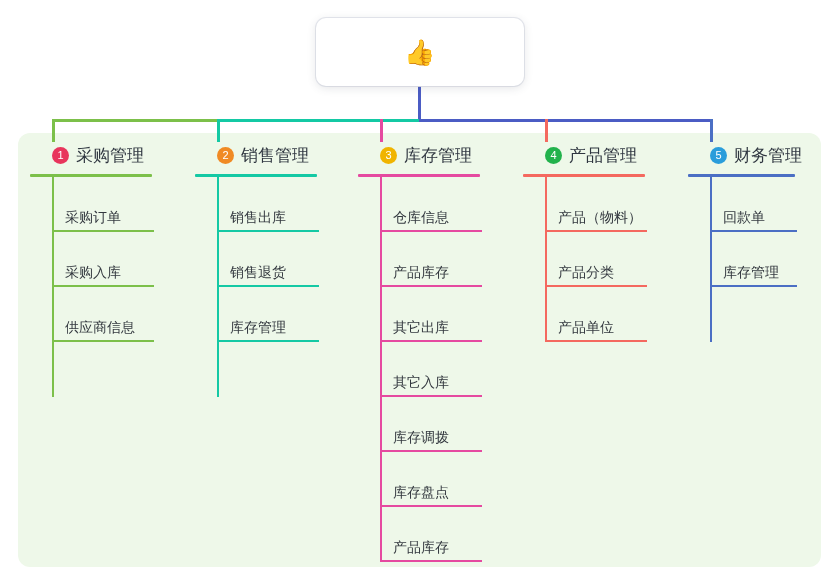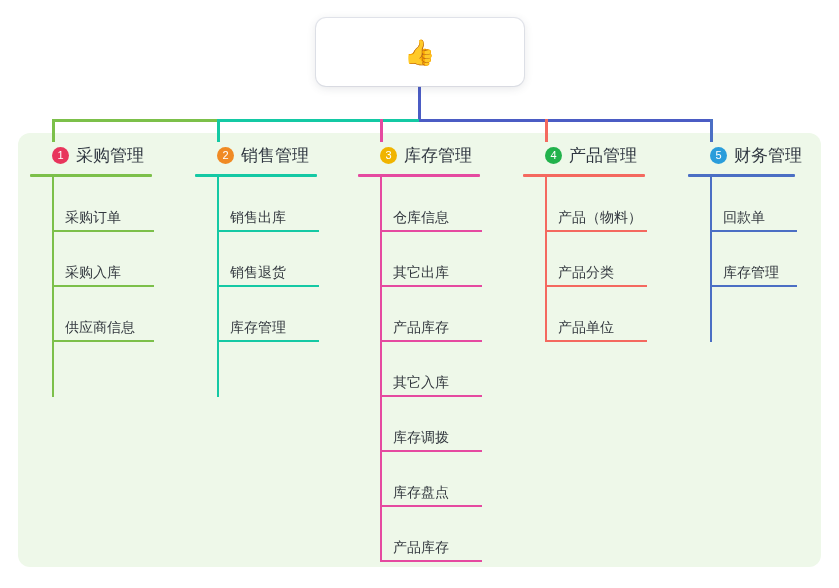--- a/index.html
+++ b/index.html
@@ -202,25 +202,25 @@
         <span class="col-title">库存管理</span>
       </div>
       <div class="head-rule" style="background: rgb(229, 74, 160); width: 122px;"></div>
       <div class="leaves">
         <div class="spine" style="background: rgb(229, 74, 160); height: 385px;"></div>
         <div class="leaf">
           <span class="leaf-label">仓库信息</span>
           <div class="leaf-rule" style="background: rgb(229, 74, 160); width: 102px;"></div>
         </div>
         <div class="leaf">
+          <span class="leaf-label">产品库存</span>
+          <div class="leaf-rule" style="background: rgb(229, 74, 160); width: 102px;"></div>
+        </div>
+        <div class="leaf">
           <span class="leaf-label">其它出库</span>
-          <div class="leaf-rule" style="background: rgb(229, 74, 160); width: 102px;"></div>
-        </div>
-        <div class="leaf">
-          <span class="leaf-label">产品库存</span>
           <div class="leaf-rule" style="background: rgb(229, 74, 160); width: 102px;"></div>
         </div>
         <div class="leaf">
           <span class="leaf-label">其它入库</span>
           <div class="leaf-rule" style="background: rgb(229, 74, 160); width: 102px;"></div>
         </div>
         <div class="leaf">
           <span class="leaf-label">库存调拨</span>
           <div class="leaf-rule" style="background: rgb(229, 74, 160); width: 102px;"></div>
         </div>

